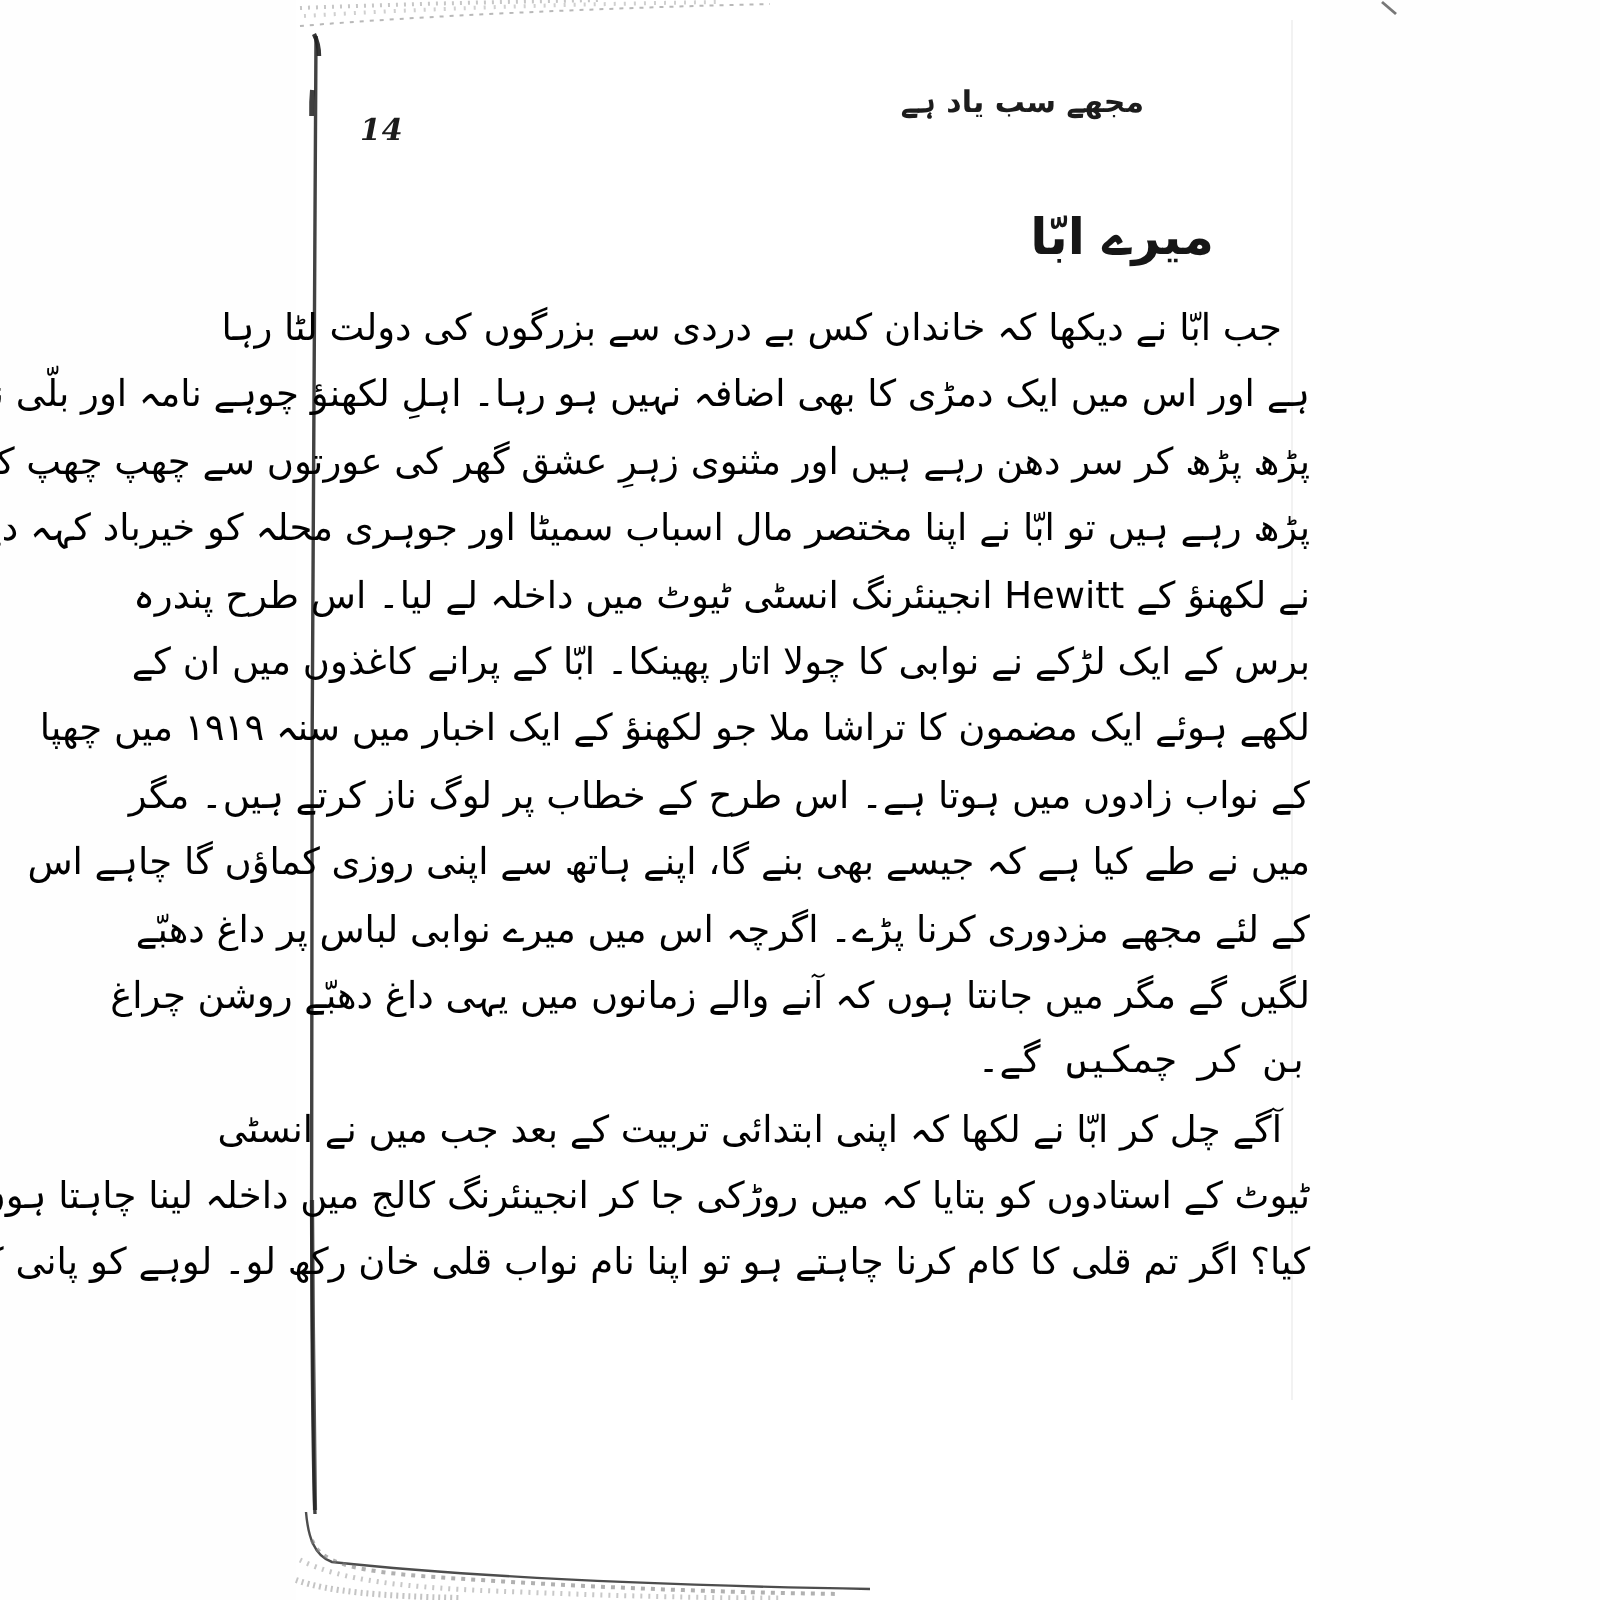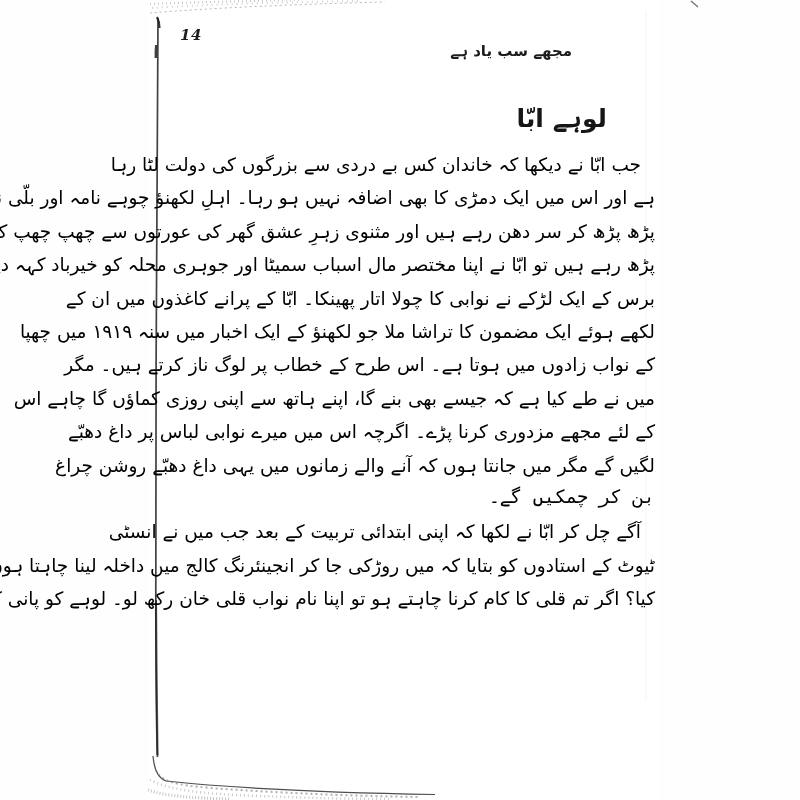--- a/index.html
+++ b/index.html
@@ -30,21 +30,21 @@
     position: absolute;
     left: 0;
     top: 0;
     width: 800px;
     height: 800px;
     pointer-events: none;
   }
   .page-number {
     position: absolute;
     left: 180px;
-    top: 26px;
+    top: 56px;
     width: 40px;
     font-family: "DejaVu Serif", serif;
     font-style: italic;
     font-weight: bold;
     font-size: 15px;
     color: #1c1c1c;
     letter-spacing: 0.5px;
   }
   .running-title {
     position: absolute;
@@ -124,27 +124,28 @@
 
     <path d="M646,10 L646,700" fill="none" stroke="#000000" stroke-width="1" opacity="0.05"></path>
 
     <path d="M691,1 l7,6" fill="none" stroke="#555" stroke-width="1.4" opacity="0.8"></path>
   </svg>
 
   <div class="page-number">14</div>
 
   <div class="running-title">مجھے سب یاد ہے</div>
 
-  <div class="section-title">لوہے ابّا</div>
+  <div class="section-title">میرے ابّا</div>
 
   <div class="body-text">
     <div class="bline indent">جب ابّا نے دیکھا کہ خاندان کس بے دردی سے بزرگوں کی دولت لٹا رہا</div>
     <div class="bline">ہے اور اس میں ایک دمڑی کا بھی اضافہ نہیں ہو رہا۔ اہلِ لکھنؤ چوہے نامہ اور بلّی نامہ</div>
     <div class="bline">پڑھ پڑھ کر سر دھن رہے ہیں اور مثنوی زہرِ عشق گھر کی عورتوں سے چھپ چھپ کر</div>
     <div class="bline">پڑھ رہے ہیں تو ابّا نے اپنا مختصر مال اسباب سمیٹا اور جوہری محلہ کو خیرباد کہہ دیا۔ انہوں</div>
+    <div class="bline">نے لکھنؤ کے Hewitt انجینئرنگ انسٹی ٹیوٹ میں داخلہ لے لیا۔ اس طرح پندرہ</div>
     <div class="bline">برس کے ایک لڑکے نے نوابی کا چولا اتار پھینکا۔ ابّا کے پرانے کاغذوں میں ان کے</div>
     <div class="bline">لکھے ہوئے ایک مضمون کا تراشا ملا جو لکھنؤ کے ایک اخبار میں سنہ ۱۹۱۹ میں چھپا</div>
     <div class="bline">کے نواب زادوں میں ہوتا ہے۔ اس طرح کے خطاب پر لوگ ناز کرتے ہیں۔ مگر</div>
     <div class="bline">میں نے طے کیا ہے کہ جیسے بھی بنے گا، اپنے ہاتھ سے اپنی روزی کماؤں گا چاہے اس</div>
     <div class="bline">کے لئے مجھے مزدوری کرنا پڑے۔ اگرچہ اس میں میرے نوابی لباس پر داغ دھبّے</div>
     <div class="bline">لگیں گے مگر میں جانتا ہوں کہ آنے والے زمانوں میں یہی داغ دھبّے روشن چراغ</div>
     <div class="bline short">بن کر چمکیں گے۔</div>
     <div class="bline indent">آگے چل کر ابّا نے لکھا کہ اپنی ابتدائی تربیت کے بعد جب میں نے انسٹی</div>
     <div class="bline">ٹیوٹ کے استادوں کو بتایا کہ میں روڑکی جا کر انجینئرنگ کالج میں داخلہ لینا چاہتا ہوں</div>
     <div class="bline">کیا؟ اگر تم قلی کا کام کرنا چاہتے ہو تو اپنا نام نواب قلی خان رکھ لو۔ لوہے کو پانی کی طرح</div>

